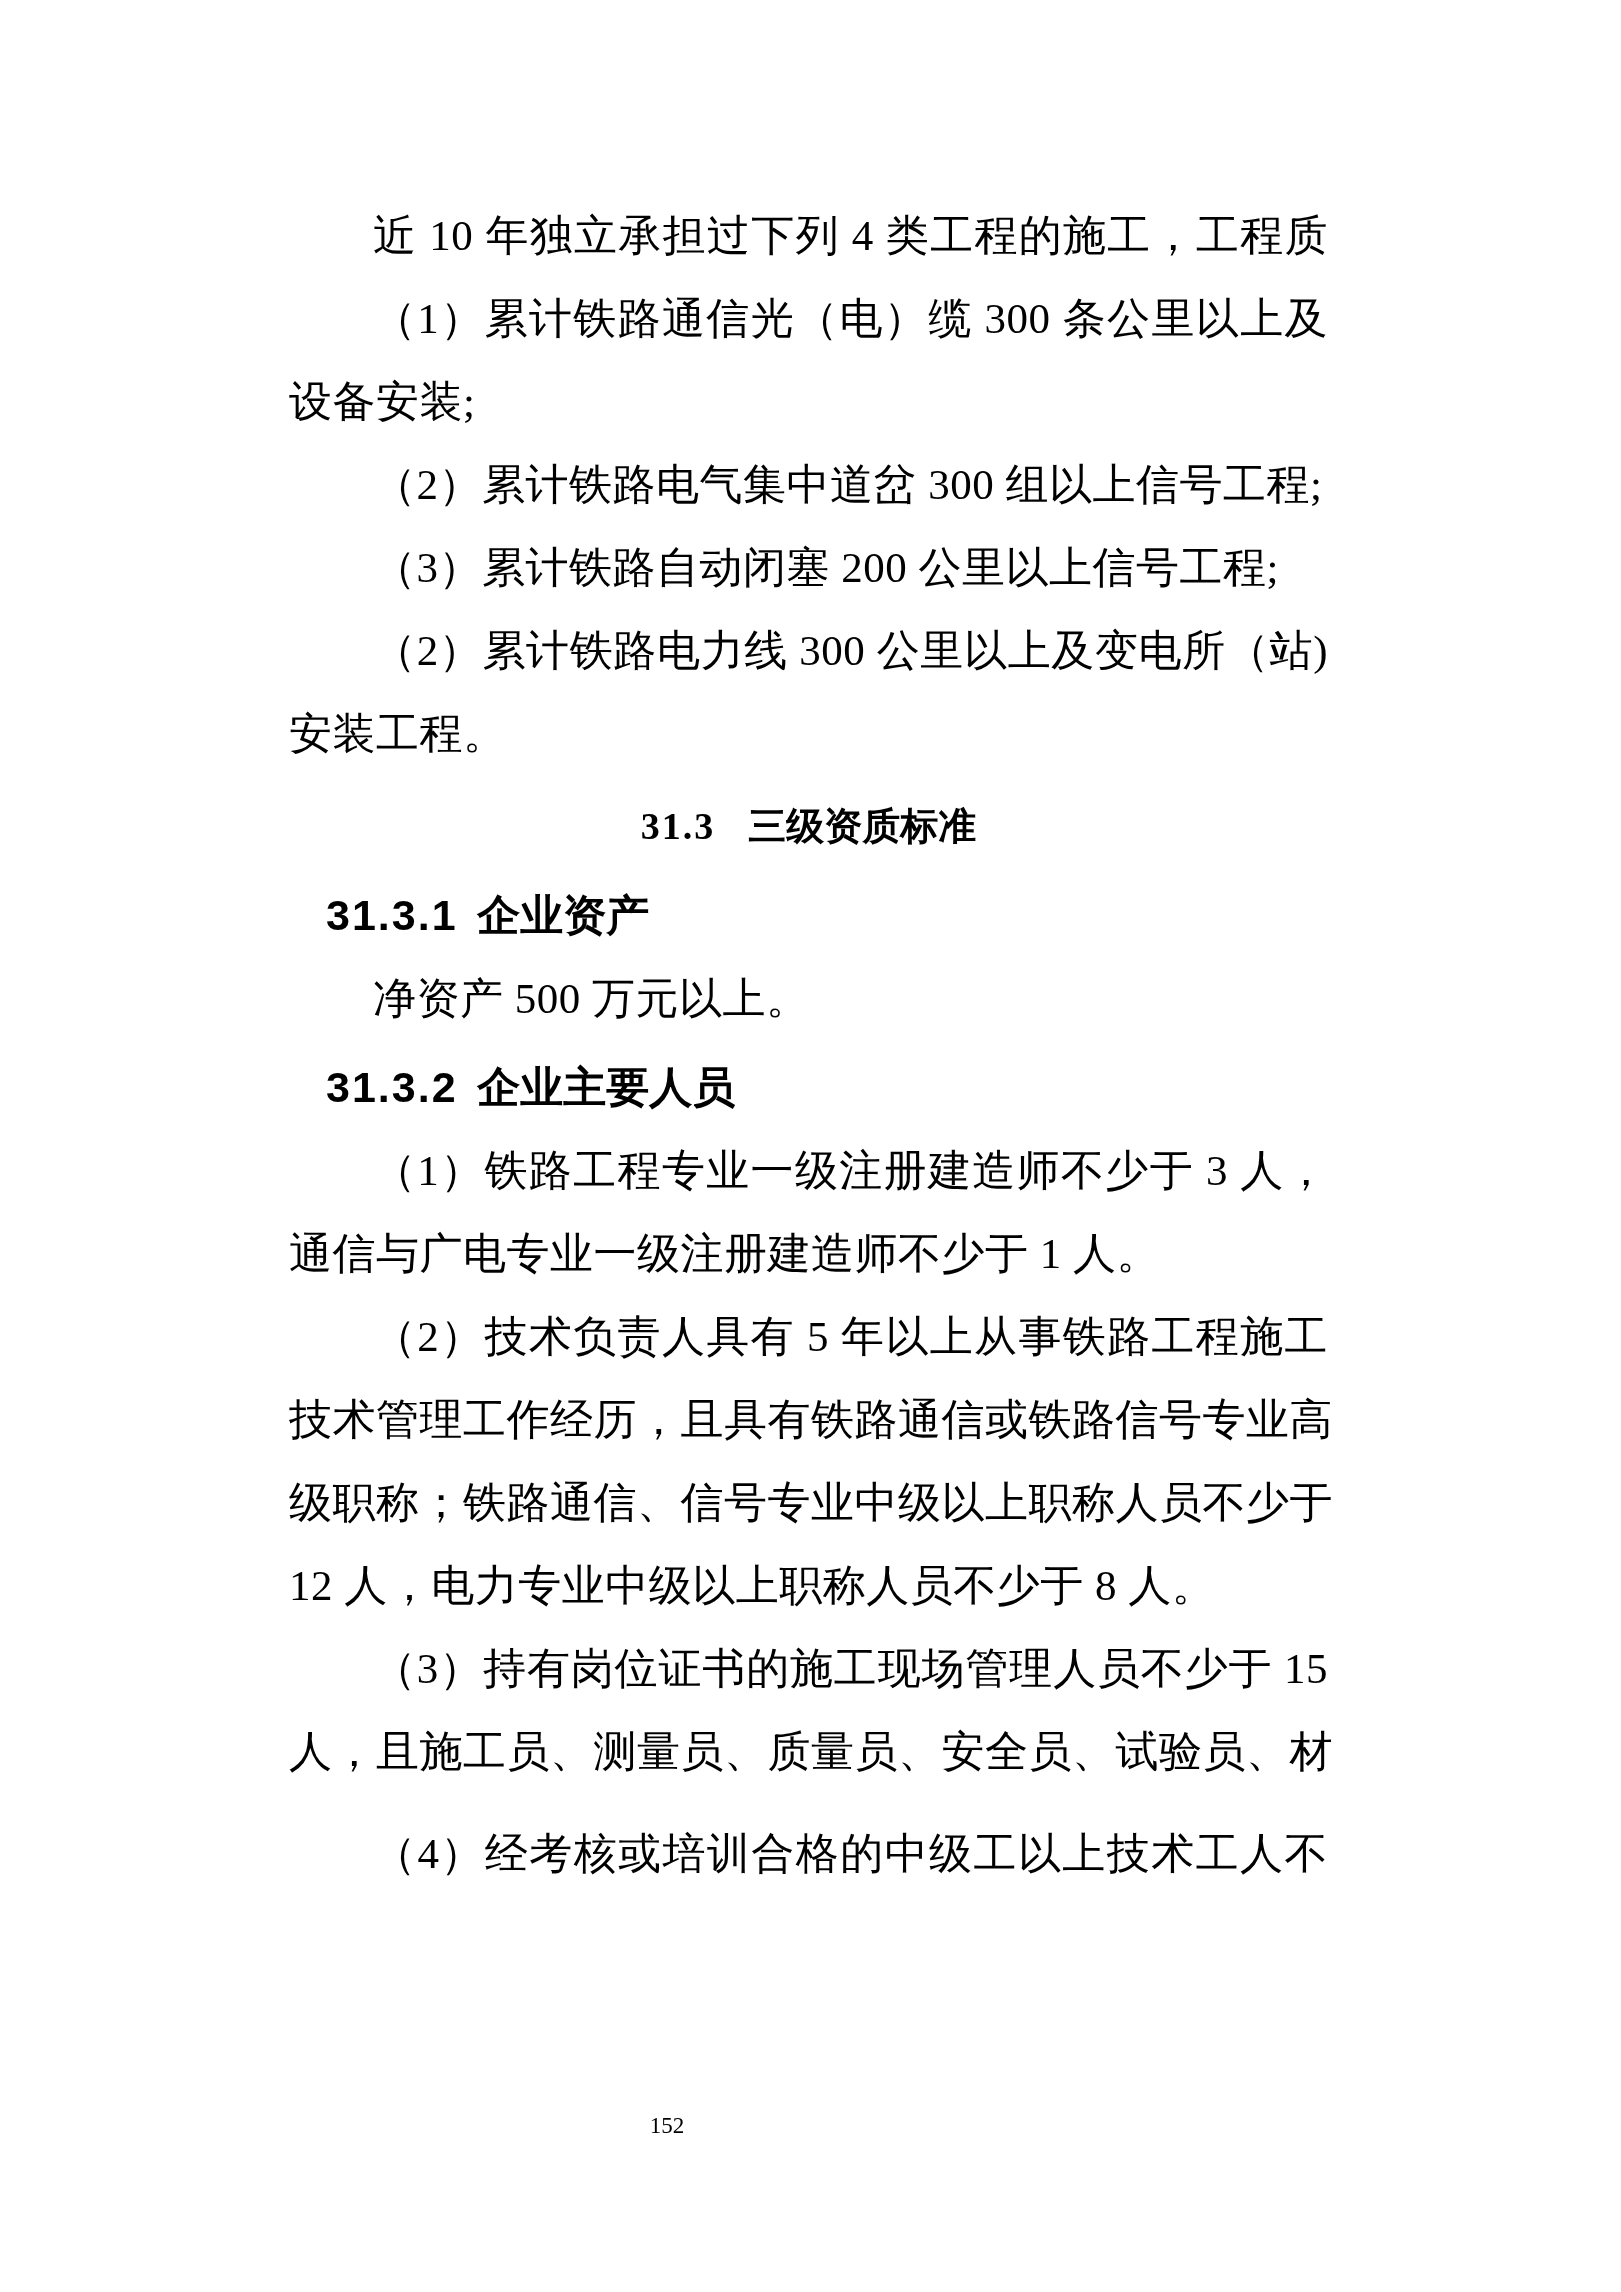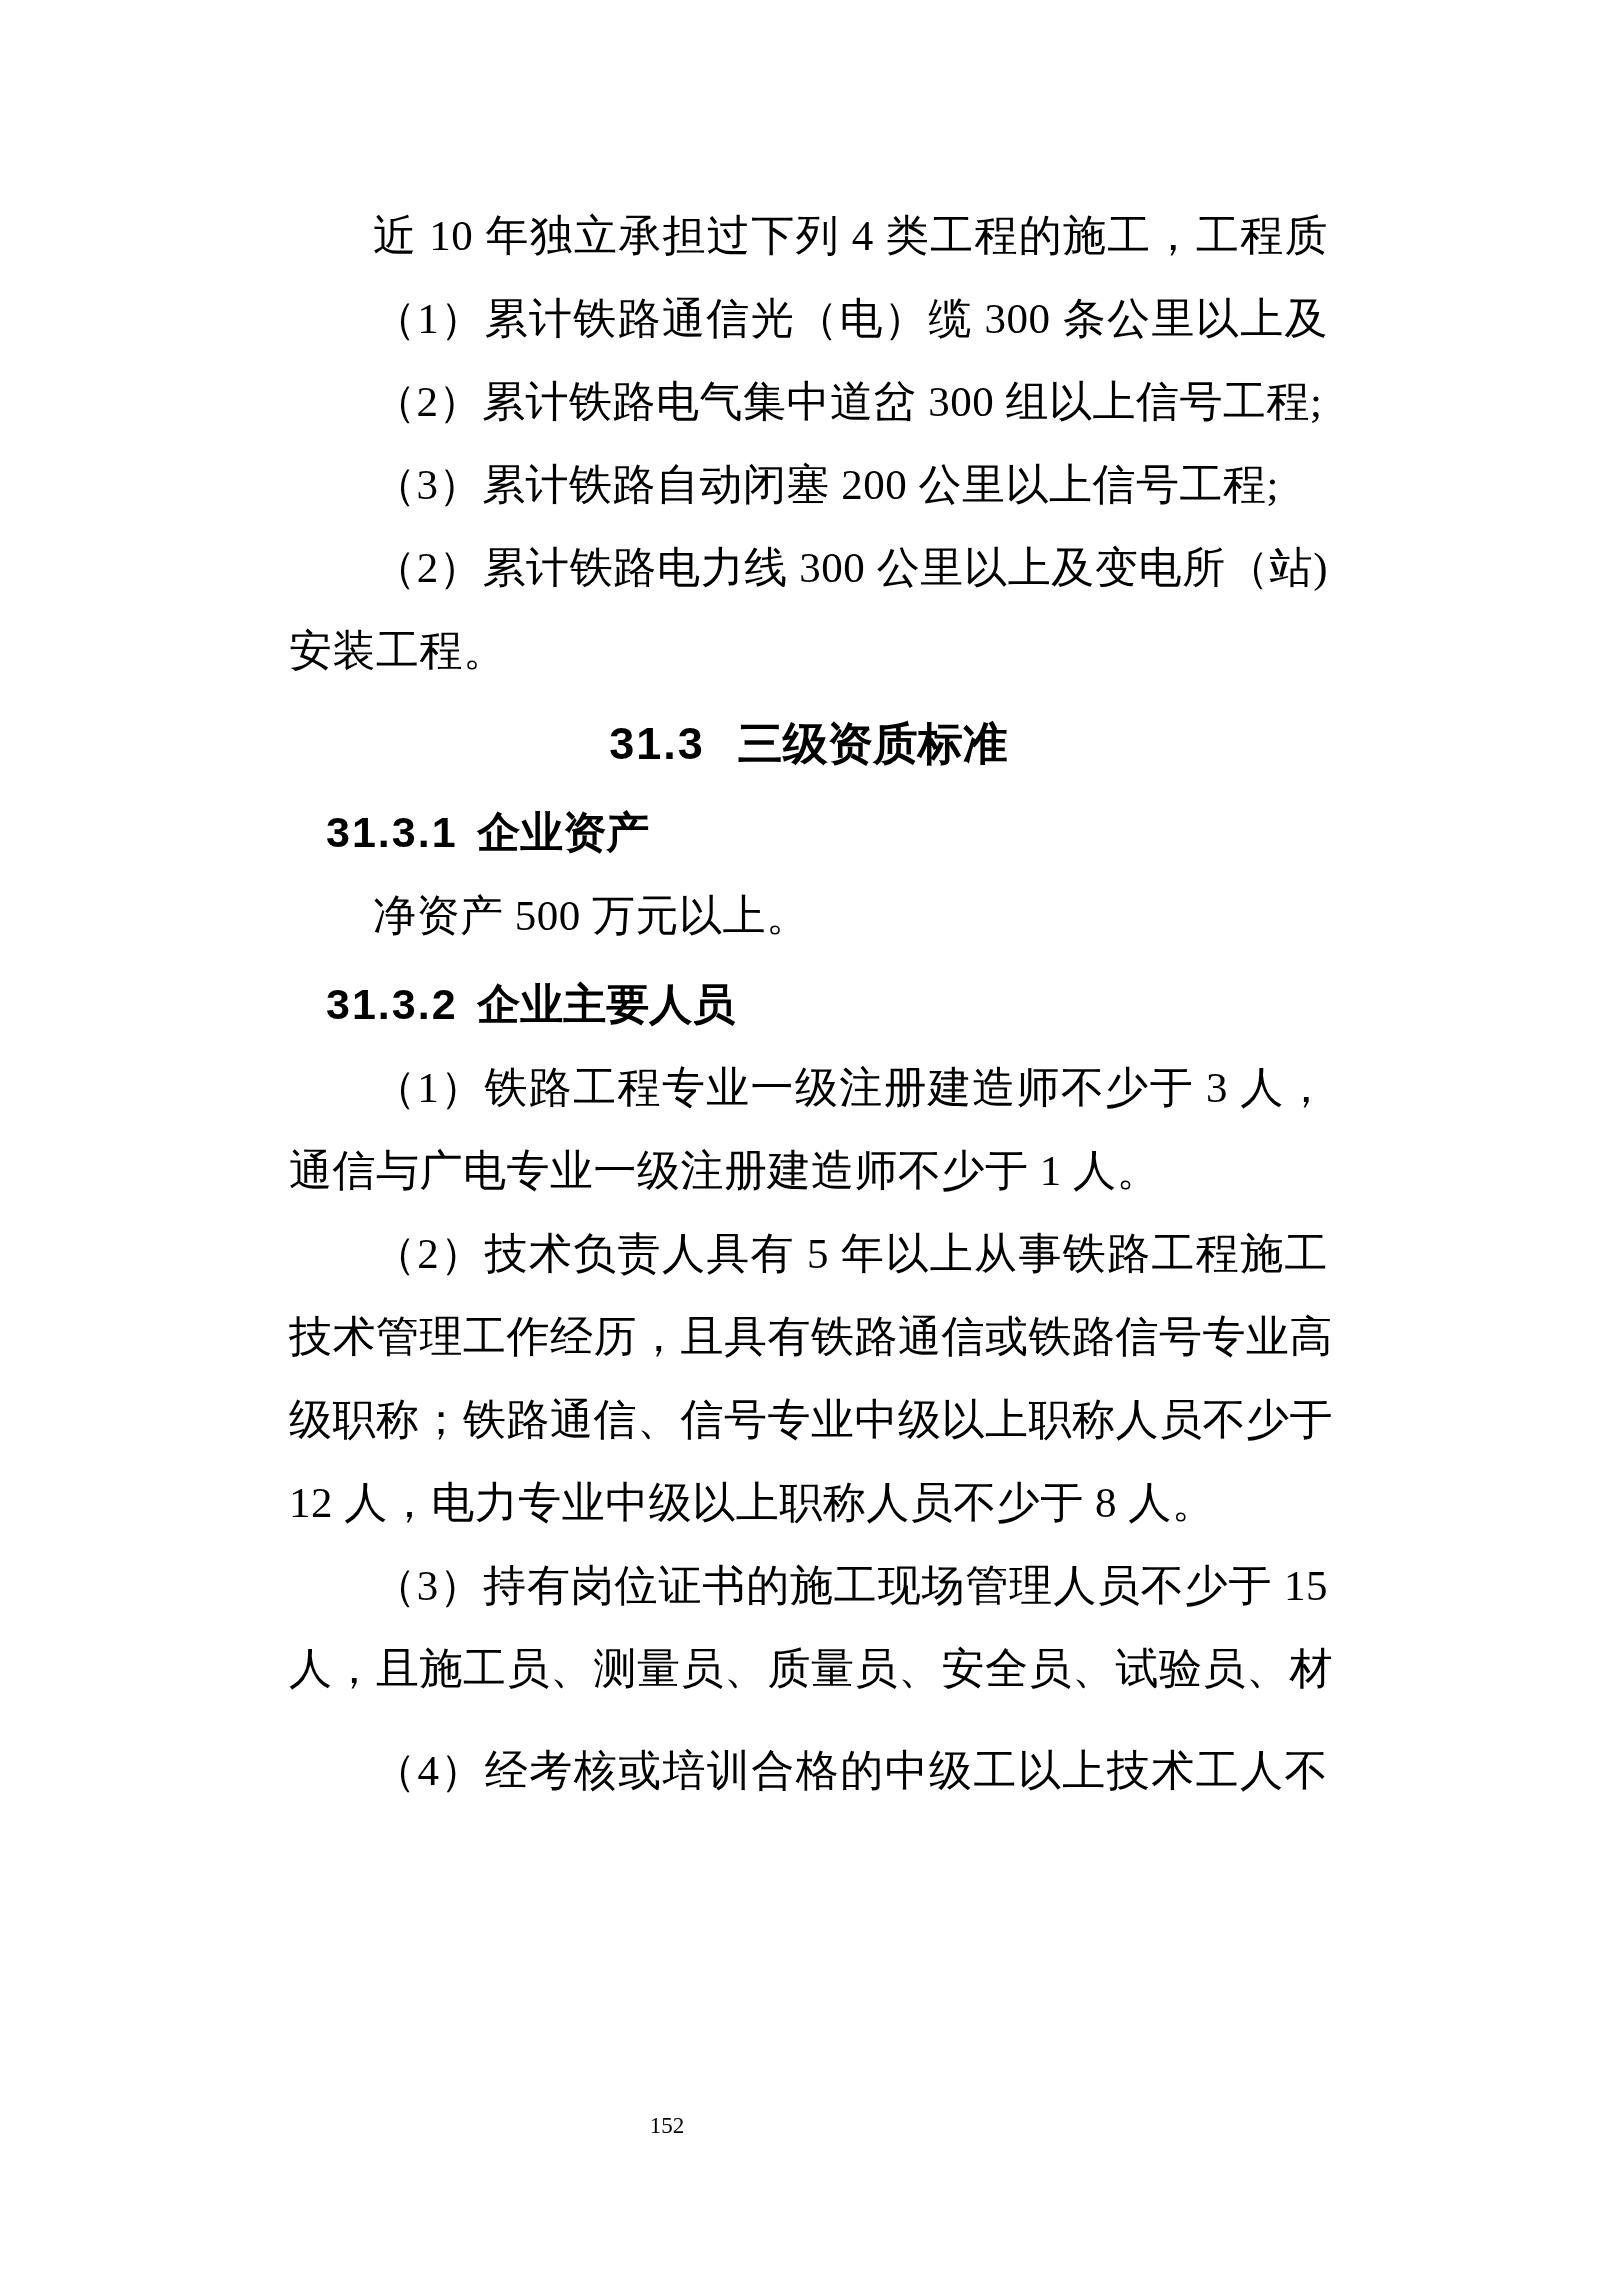--- a/index.html
+++ b/index.html
@@ -29,23 +29,23 @@
     text-align: justify;
     text-align-last: justify;
     white-space: nowrap;
   }
   .ln.end { text-align-last: left; }       
   .ln.ind { text-indent: 84px; }           
   .ln.gap { margin-top: 19.6px; }            
   
   .h-main {
     margin-top: 9.8px;
-    font-family: Liberation Sans, sans-serif;
+    font-family: Liberation Serif, serif;
     font-weight: 700;
-    font-size: 45px;
+    font-size: 38px;
     line-height: 83px;
     text-align: center;
   }
   .h-main .num { margin-right: 33px; letter-spacing: 2px; }
   
   .h-sub {
     margin-top: 5.9px;
     font-family: "Liberation Sans", "DejaVu Sans", sans-serif;
     font-weight: 700;
     font-size: 43px;
@@ -66,20 +66,21 @@
   }
 </style>
 </head>
 <body>
 
 <div class="page">
   <div class="content">
 
     <div class="ln ind">近 10 年独立承担过下列 4 类工程的施工，工程质</div>
     <div class="ln ind">（1）累计铁路通信光（电）缆 300 条公里以上及</div>
+    <div class="ln end">设备安装;</div>
     <div class="ln ind end">（2）累计铁路电气集中道岔 300 组以上信号工程;</div>
     <div class="ln ind end">（3）累计铁路自动闭塞 200 公里以上信号工程;</div>
     <div class="ln ind">（2）累计铁路电力线 300 公里以上及变电所（站)</div>
     <div class="ln end">安装工程。</div>
 
     <div class="h-main">
       <span class="num">31.3</span><span class="title">三级资质标准</span>
     </div>
 
     <div class="h-sub">

